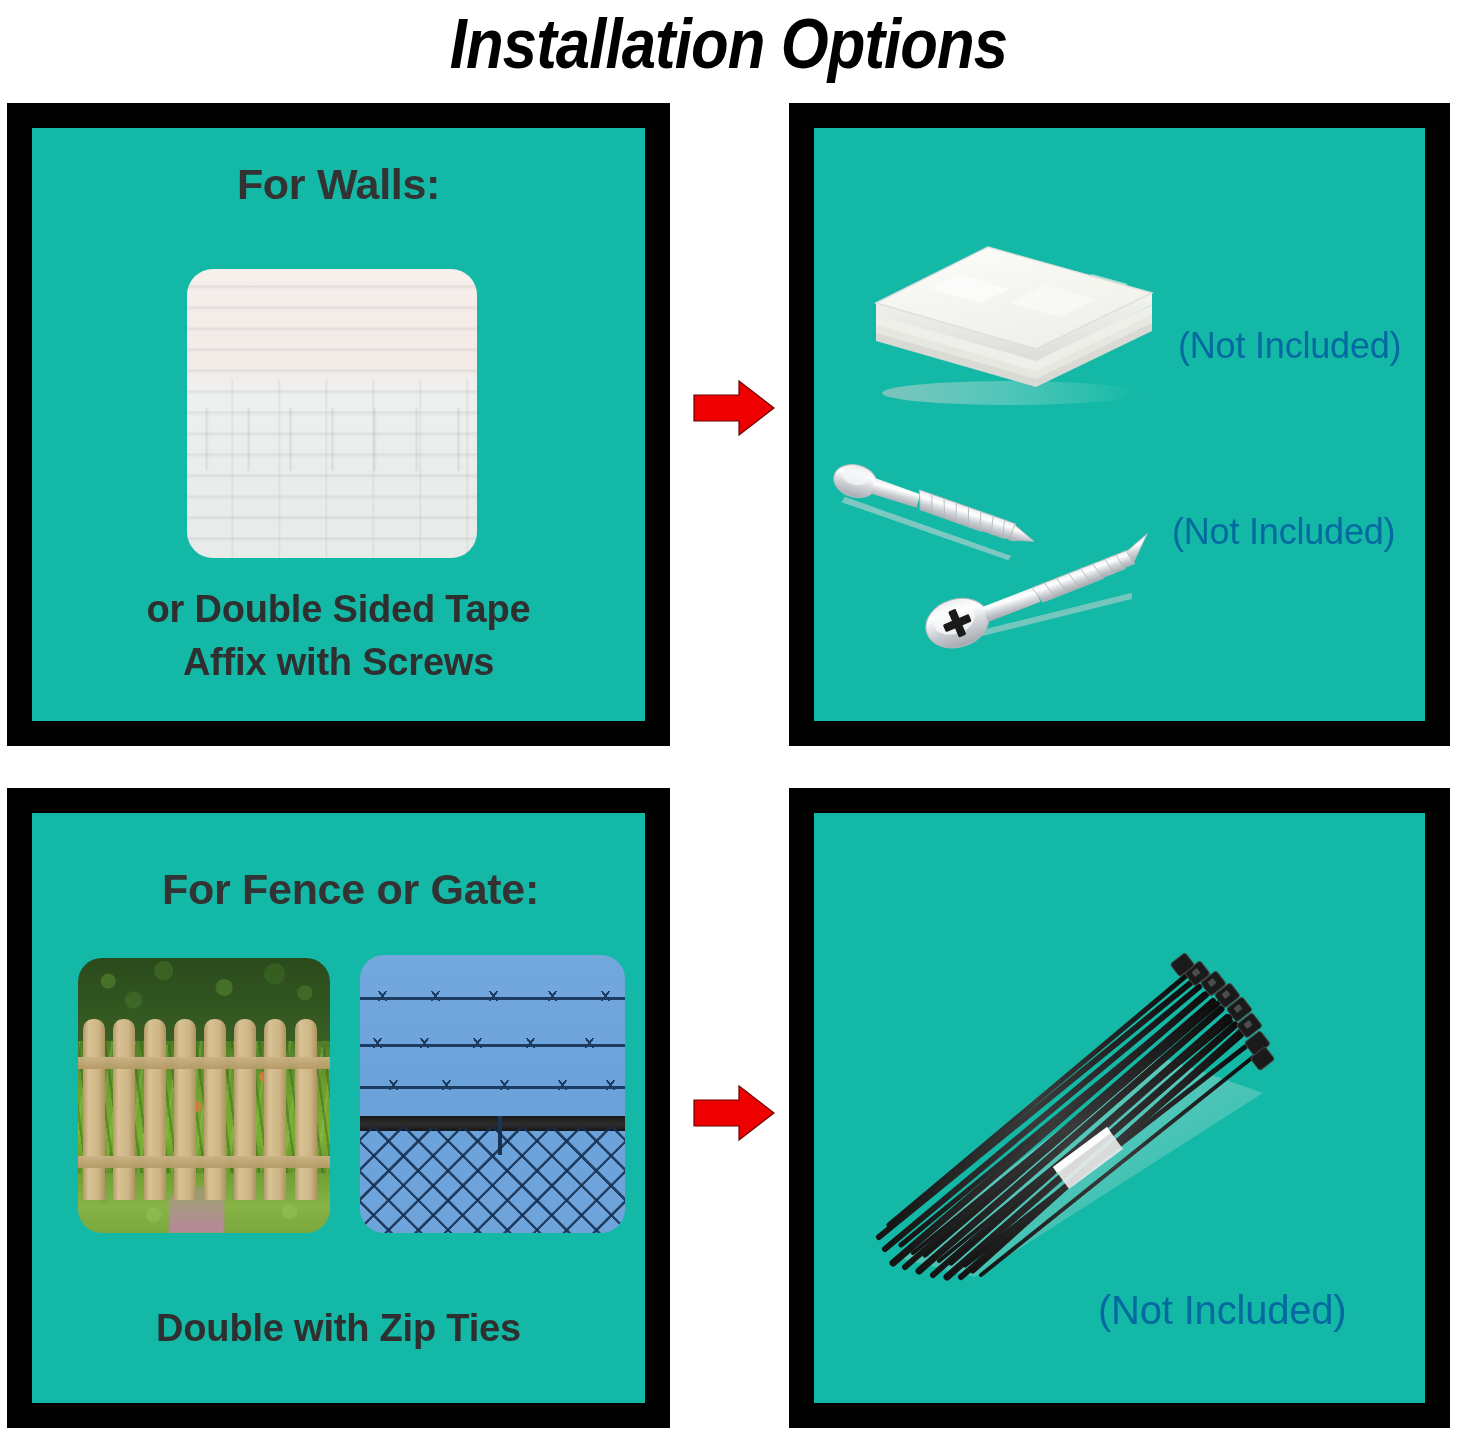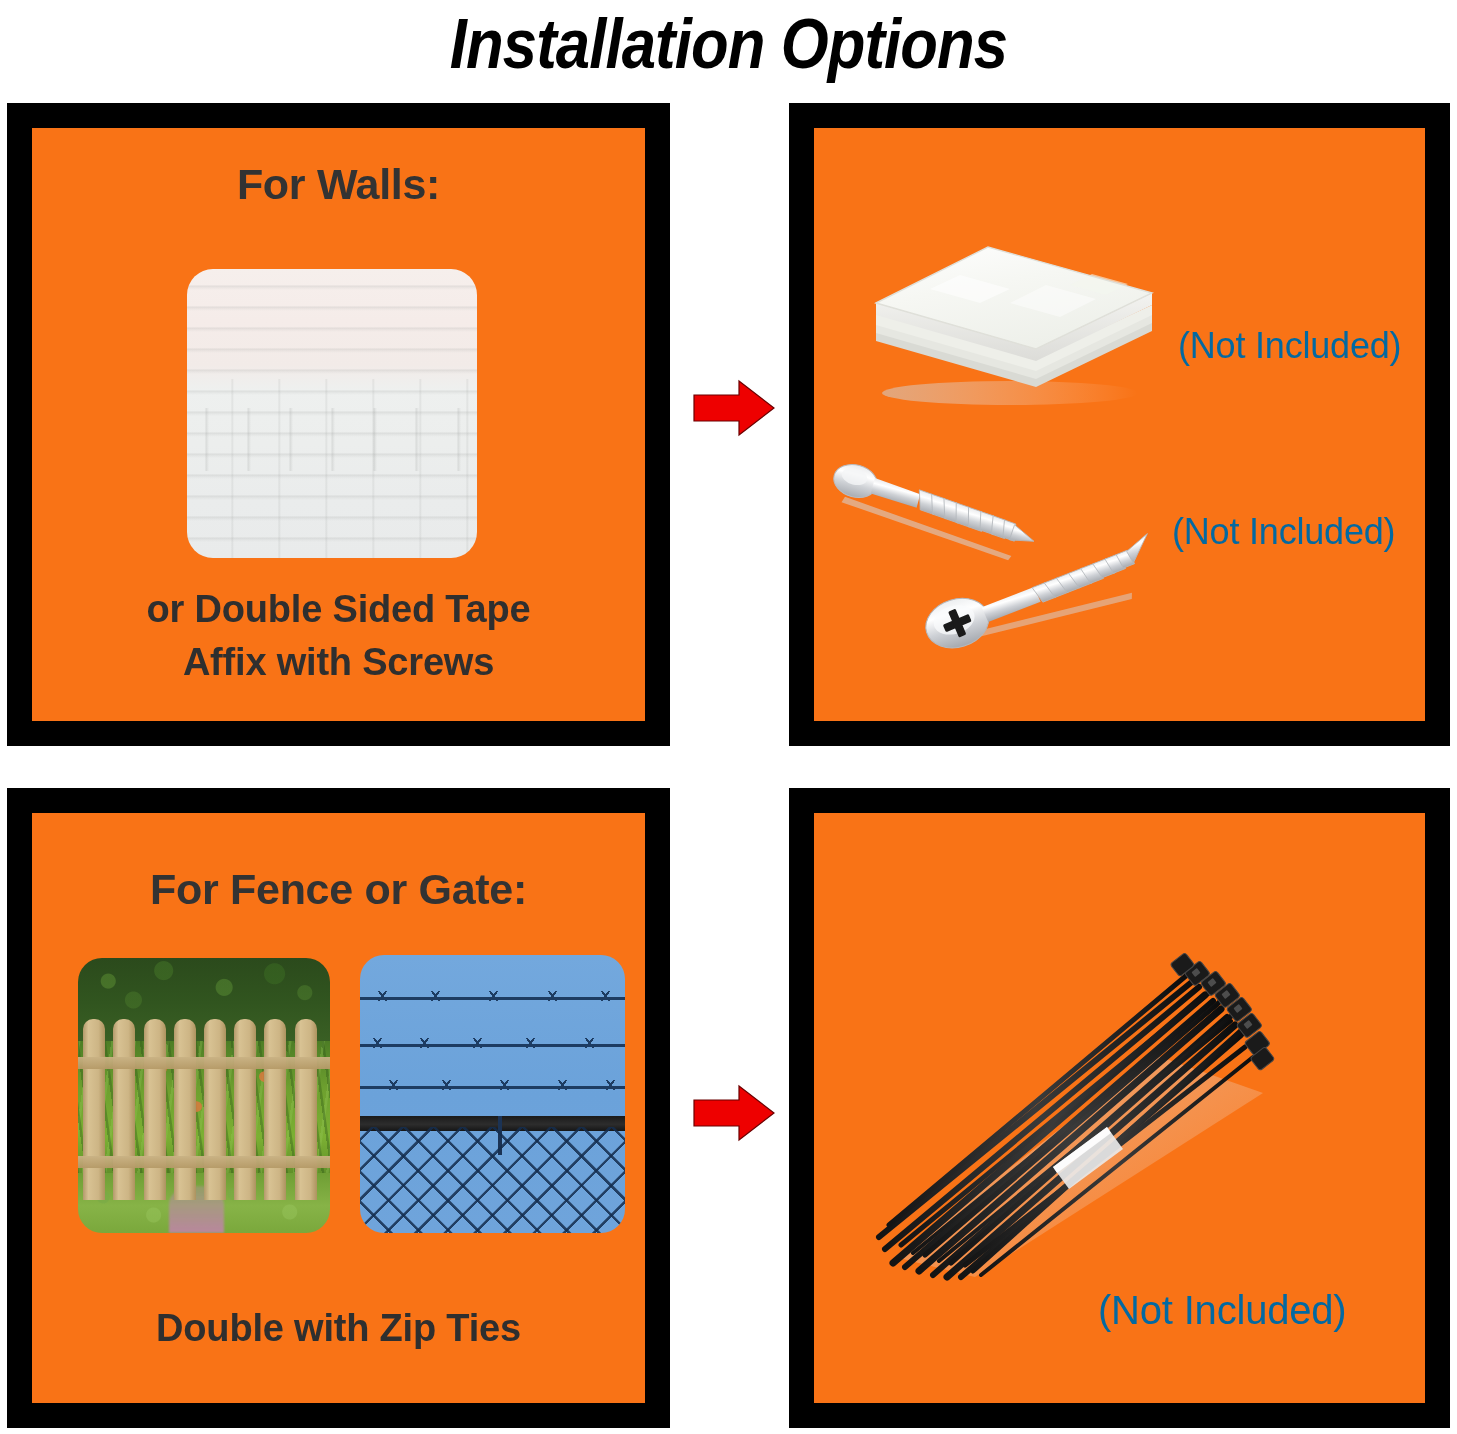--- a/index.html
+++ b/index.html
@@ -37,40 +37,40 @@
   .panel {
     position: absolute;
     background: #ffffff;
     border: 25px solid #000000;
     box-sizing: border-box;
   }
   .panel-inner {
     position: relative;
     width: 100%;
     height: 100%;
-    background: #f97316;
+    background: #14b8a6;
     overflow: hidden;
   }
   #panel-walls      { left: 7px;   top: 103px; width: 663px; height: 643px; }
   #panel-wall-parts { left: 789px; top: 103px; width: 661px; height: 643px; }
   #panel-fence      { left: 7px;   top: 788px; width: 663px; height: 640px; }
   #panel-fence-parts{ left: 789px; top: 788px; width: 661px; height: 640px; }
 
   .panel-heading {
     position: absolute;
     left: 0;
     width: 100%;
     text-align: center;
     font-size: 43px;
     font-weight: bold;
     color: #333333;
     letter-spacing: -0.3px;
   }
   #walls-heading { top: 32px; }
-  #fence-heading { top: 52px; }
+  #fence-heading { top: 52px; margin-left: 12px; }
 
   .panel-caption {
     position: absolute;
     left: 0;
     width: 100%;
     text-align: center;
     font-size: 38px;
     line-height: 53px;
     font-weight: bold;
     color: #2f2f2f;

